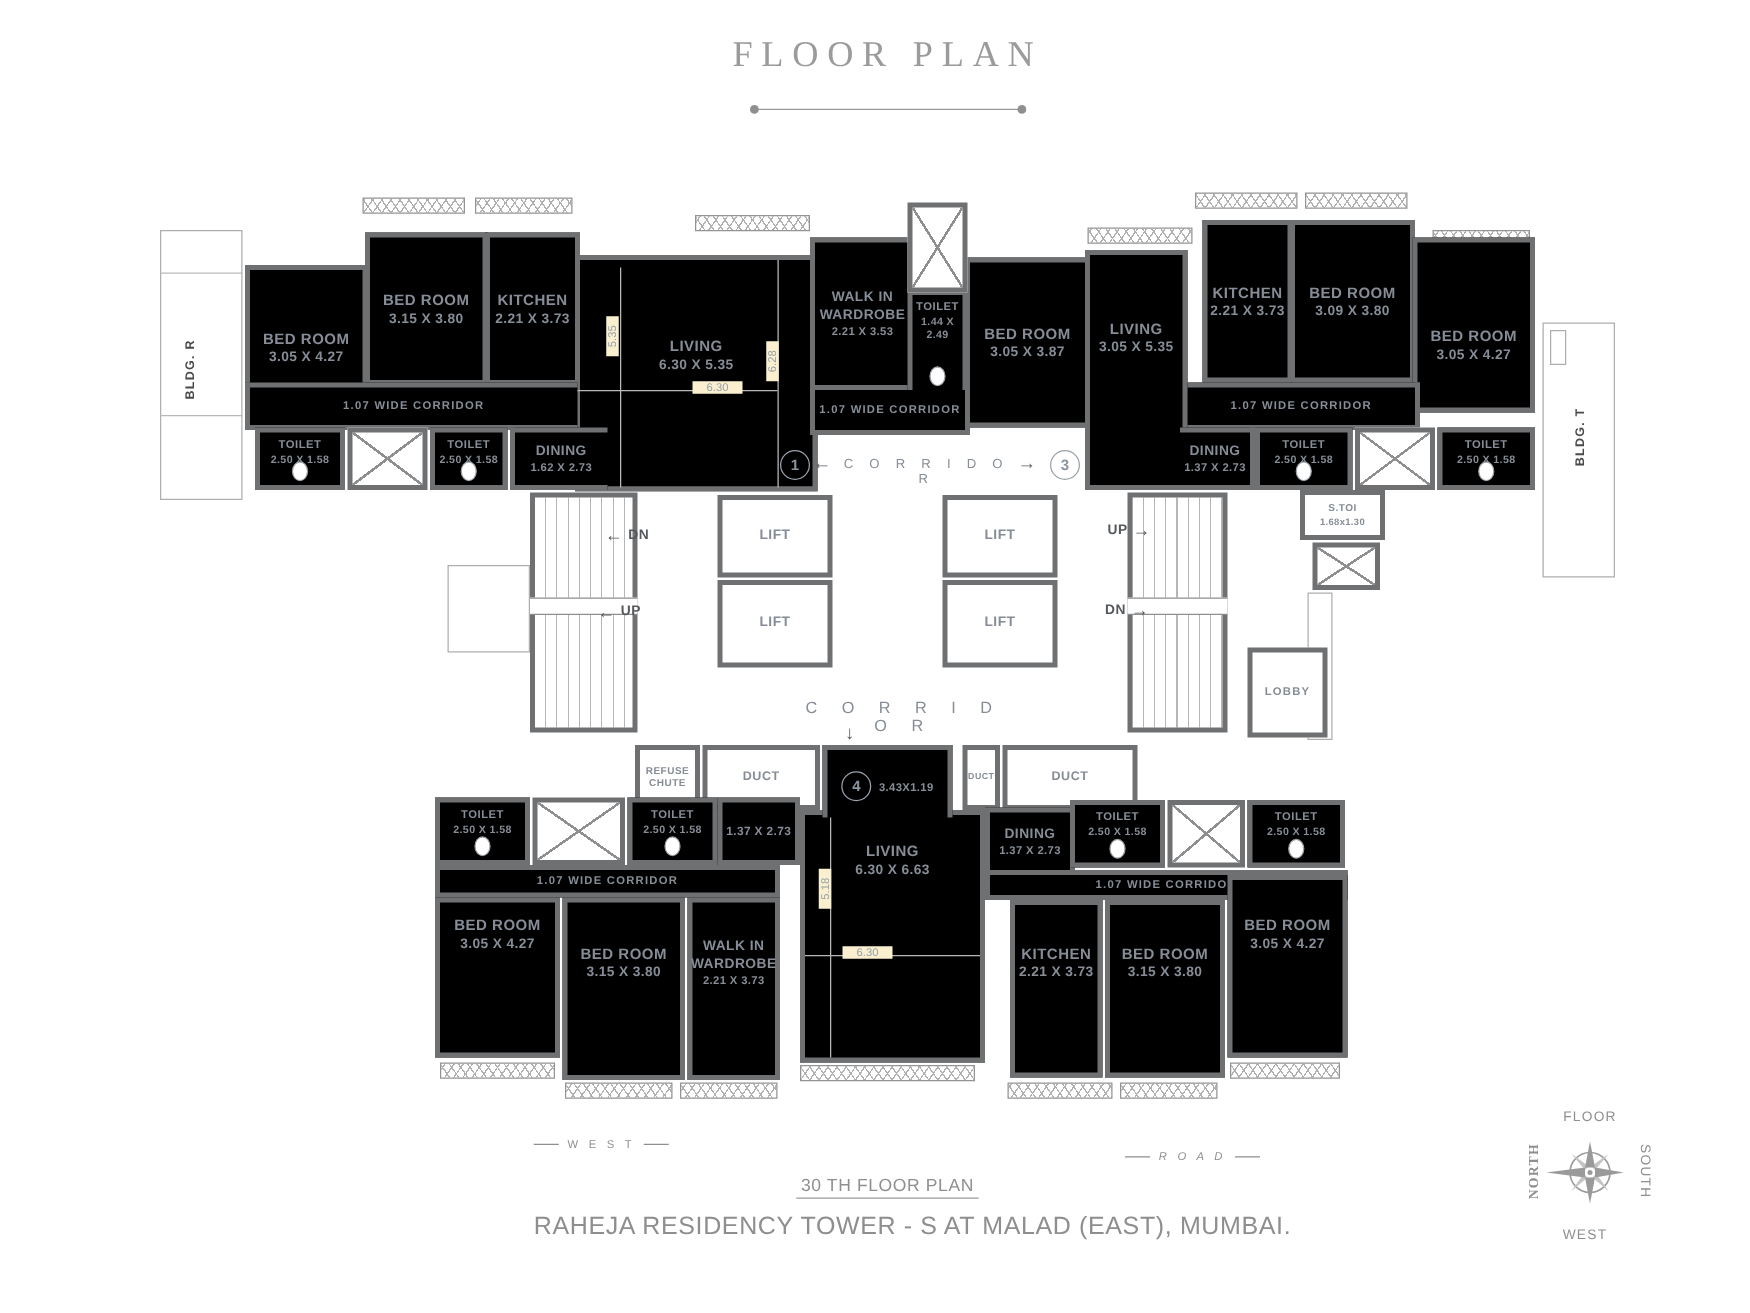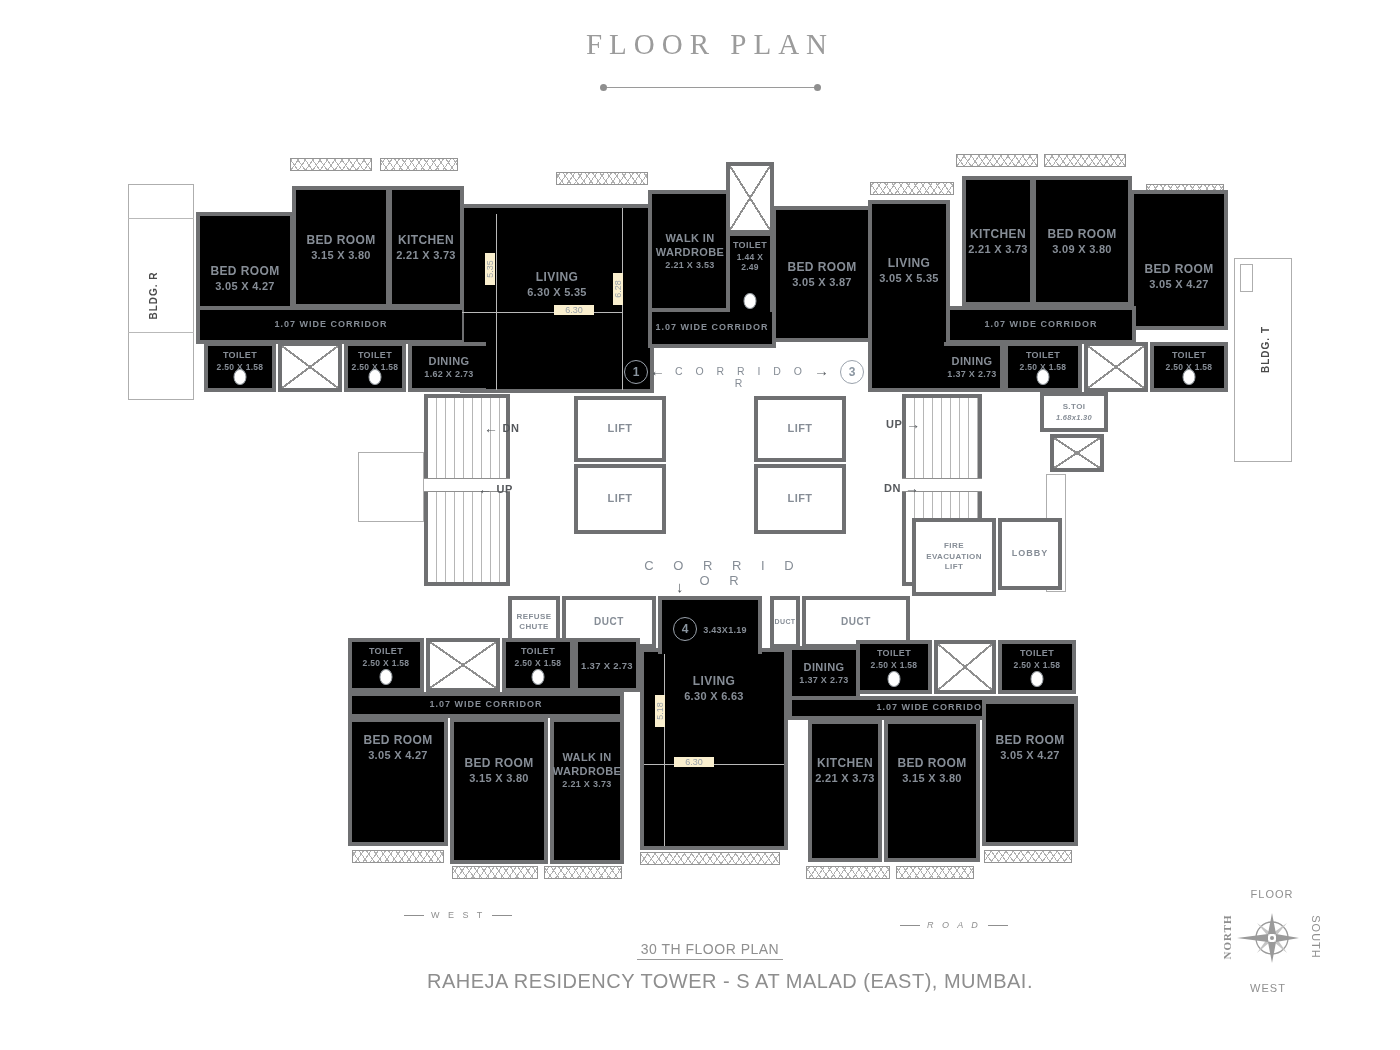--- a/index.html
+++ b/index.html
@@ -10,21 +10,21 @@
   .room{position:absolute;box-sizing:border-box;background:#000000;border:4px solid #6F7072;
         display:flex;flex-direction:column;align-items:center;justify-content:center;
         text-align:center;color:#868D96;z-index:1;}
   .room.w{background:#fff;}
   .room.z2{z-index:2;}
   .nm{font-size:12px;font-weight:700;letter-spacing:.4px;line-height:1.25;}
   .dm{font-size:11px;font-weight:600;letter-spacing:.3px;margin-top:1px;}
   .md .nm{font-size:11px;} .md .dm{font-size:9px;}
   .sm{justify-content:flex-start;padding-top:4px;}
   .sm .nm{font-size:9px;} .sm .dm{font-size:8.5px;}
-  .xs .nm{font-size:8px;line-height:1.3;} .xs .dm{font-size:7.5px;font-style:italic;}
+  .xs .nm{font-size:8px;line-height:1.3;} .xs .dm{font-size:7.5px;}
   .corrstrip .nm{font-size:9px;letter-spacing:1px;}
   .nw{white-space:nowrap;}
   
   .shaft{position:absolute;box-sizing:border-box;background-color:#fff;border:4px solid #6F7072;z-index:2;
     background-image:
       linear-gradient(to bottom right,transparent calc(50% - 1px),#8f8f8f calc(50% - 1px),#8f8f8f calc(50% + 1px),transparent calc(50% + 1px)),
       linear-gradient(to top right,transparent calc(50% - 1px),#8f8f8f calc(50% - 1px),#8f8f8f calc(50% + 1px),transparent calc(50% + 1px));}
   
   .win{position:absolute;height:13px;box-sizing:border-box;background-color:#fff;border:1px solid #949494;z-index:1;
     background-image:
@@ -228,23 +228,20 @@
     <span class="a">→</span>
   </div>
 
   <div class="room w xs" style="left:1040px;top:392px;width:68px;height:40px;">
     <div class="nm">S.TOI</div>
     <div class="dm">1.68x1.30</div>
   </div>
   <div class="shaft" style="left:1050px;top:434px;width:54px;height:38px;"></div>
   <div class="thin" style="left:1046px;top:474px;width:20px;height:118px;"></div>
 
-  <div class="room w xs" style="left:912px;top:518px;width:84px;height:78px;">
-    <div class="nm">FIRE EVACUATION LIFT</div>
-  </div>
   <div class="room w xs" style="left:998px;top:518px;width:64px;height:72px;">
     <div class="nm" style="font-size:9px;letter-spacing:1px;text-align:center;">LOBBY</div>
   </div>
 
   <div class="lbl" style="left:630px;top:558px;width:186px;text-align:center;font-size:13px;letter-spacing:8px;">C O R R I D O R</div>
   <div class="arr" style="left:676px;top:578px;font-size:15px;">↓</div>
 
   <div class="room w xs" style="left:508px;top:596px;width:52px;height:52px;">
     <div class="nm">REFUSE CHUTE</div>
   </div>
@@ -332,21 +329,21 @@
   <div class="dimt rot" style="left:474px;top:264px;width:28px;">5.35</div>
   <div class="hline" style="left:462px;top:312px;width:160px;height:1px;"></div>
   <div class="dimt" style="left:554px;top:305px;width:36px;">6.30</div>
   <div class="vline" style="left:622px;top:208px;width:1px;height:182px;"></div>
   <div class="dimt rot" style="left:602px;top:284px;width:28px;">6.28</div>
   <div class="vline" style="left:664px;top:654px;width:1px;height:192px;"></div>
   <div class="dimt rot" style="left:644px;top:706px;width:28px;">5.18</div>
   <div class="hline" style="left:644px;top:764px;width:140px;height:1px;"></div>
   <div class="dimt" style="left:674px;top:757px;width:36px;">6.30</div>
 
-  <div class="marker" style="left:404px;top:910px;">
+  <div class="marker" style="left:427px;top:910px;">
     <span class="ln"></span>
     <span class="tx">W E S T</span>
     <span class="ln"></span>
   </div>
   <div class="marker" style="left:900px;top:920px;font-style:italic;">
     <span class="ln"></span>
     <span class="tx">R O A D</span>
     <span class="ln"></span>
   </div>
   <div class="floorlbl">

